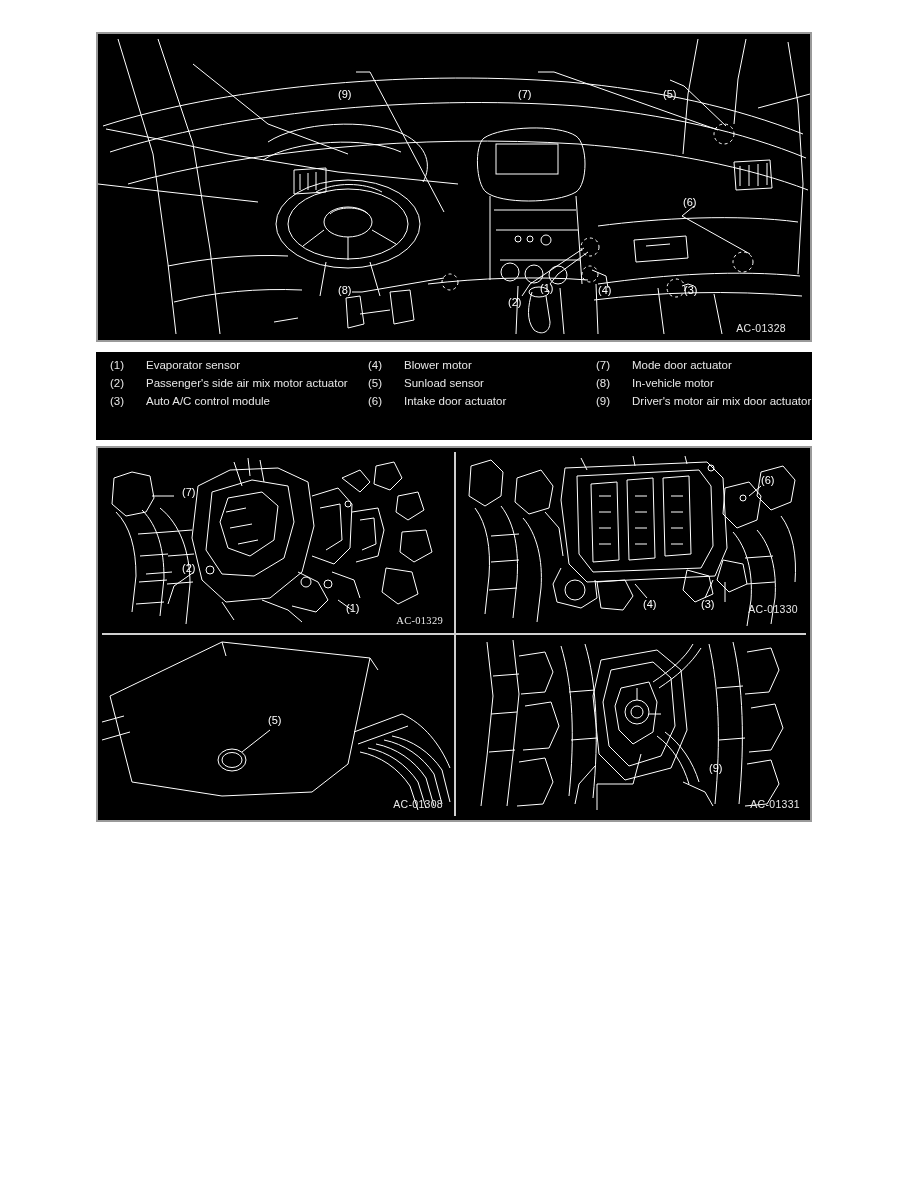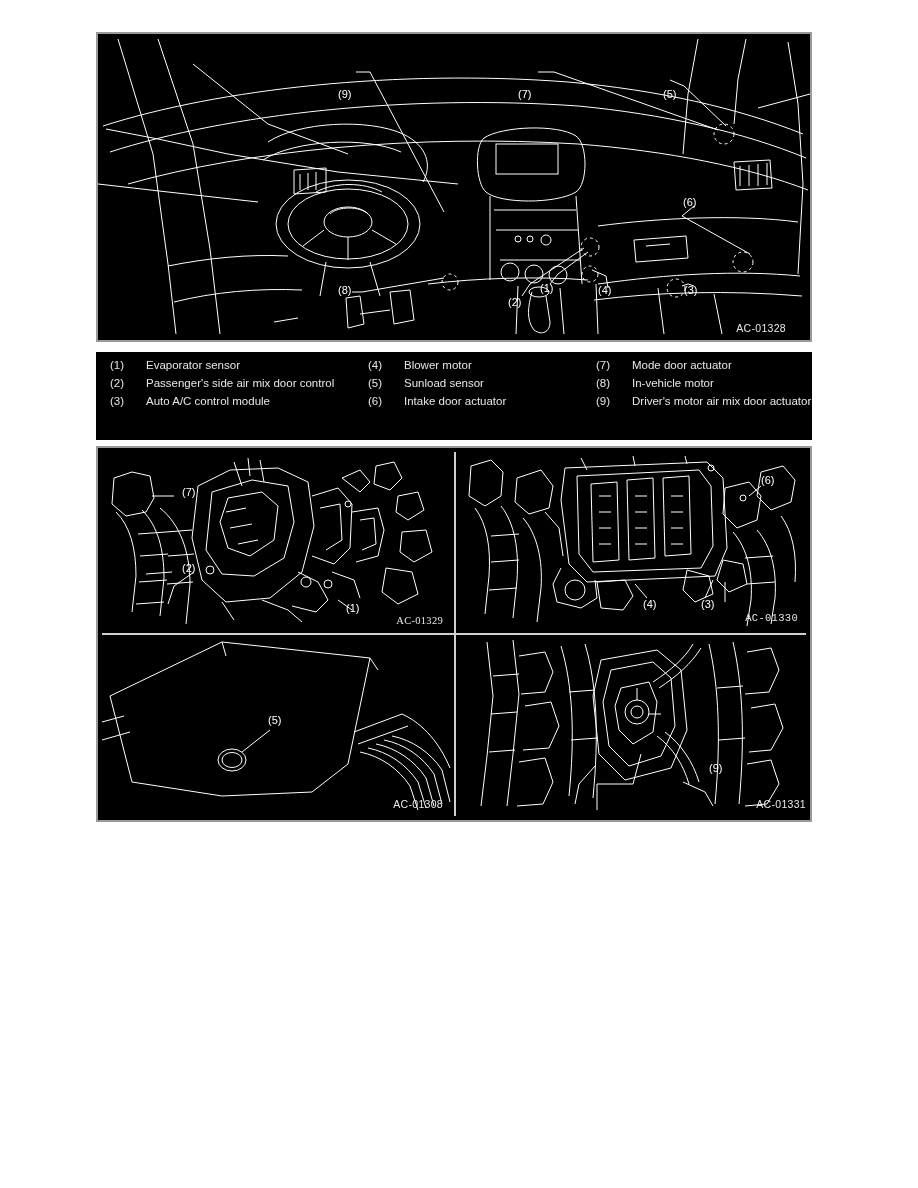--- a/index.html
+++ b/index.html
@@ -248,21 +248,21 @@
 
 <div id="legend">
 
   <div class="legend-col" id="legend-col-1">
     <div class="legend-row">
       <span class="legend-num">(1)</span>
       <span class="legend-label">Evaporator sensor</span>
     </div>
     <div class="legend-row">
       <span class="legend-num">(2)</span>
-      <span class="legend-label">Passenger's side air mix door control</span>
+      <span class="legend-label">Passenger's side air mix motor actuator</span>
     </div>
     <div class="legend-row">
       <span class="legend-num">(3)</span>
       <span class="legend-label">Auto A/C control module</span>
     </div>
   </div>
 
   <div class="legend-col" id="legend-col-2">
     <div class="legend-row">
       <span class="legend-num">(4)</span>
@@ -410,21 +410,21 @@
       <path class="ln" d="M304 34 L292 44"></path>
       <path class="ln" d="M190 146 L178 132"></path>
       <path class="ln" d="M248 146 L256 128"></path>
       <path class="ln" d="M268 150 L268 130"></path>
     </svg>
 
     <span class="callout" style="left:304px; top:22px;">(6)</span>
     <span class="callout" style="left:186px; top:146px;">(4)</span>
     <span class="callout" style="left:244px; top:146px;">(3)</span>
 
-    <span class="fig-id" style="right:8px; bottom:8px;font-family:Liberation Mono, monospace;">AC-01330</span>
+    <span class="fig-id" style="right:8px; bottom:17px;">AC-01330</span>
   </div>
 
   <div class="panel" id="panel-bl">
     <svg width="349" height="180" viewBox="0 0 349 180">
 
       <path class="ln" d="M8 60 L120 6 L268 22 L246 128"></path>
       <path class="ln" d="M8 60 L30 146"></path>
       <path class="ln" d="M0 86 L22 80"></path>
       <path class="ln" d="M0 104 L28 96"></path>
       <path class="ln" d="M30 146 L120 160 L210 156 L246 128"></path>
@@ -492,16 +492,16 @@
       <path class="ln" d="M226 146 L248 156 L256 170"></path>
       <path class="ln" d="M138 130 L122 148 L118 168"></path>
 
       <path class="ln" d="M140 148 L140 174"></path>
       <path class="ln" d="M140 148 L176 148"></path>
       <path class="ln" d="M176 148 L184 118"></path>
     </svg>
 
     <span class="callout" style="left:252px; top:126px;">(9)</span>
 
-    <span class="fig-id" style="right:0; bottom:6px;">AC-01331</span>
+    <span class="fig-id" style="right:6px; bottom:6px;">AC-01331</span>
   </div>
 
 </div>
 
 </body></html>

